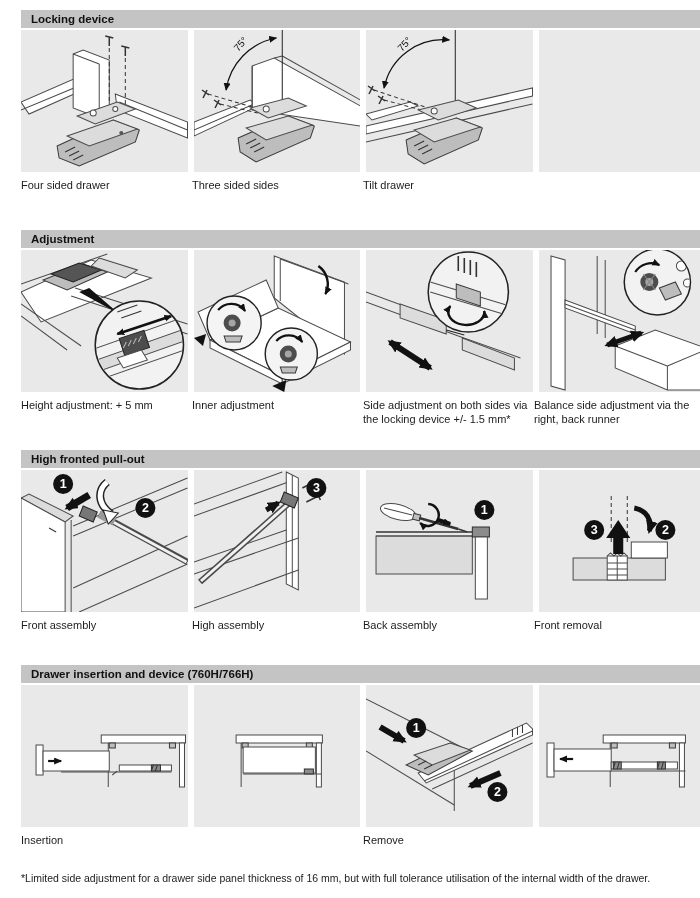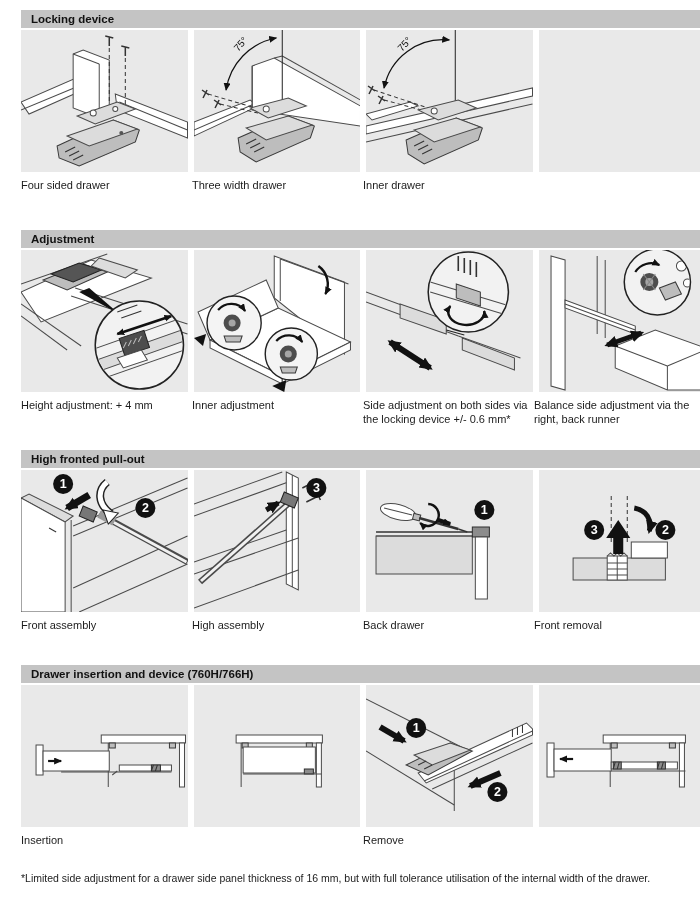--- a/index.html
+++ b/index.html
@@ -118,22 +118,22 @@
           <path d="M48,116 l10,-5 M52,120 l10,-5 M56,124 l10,-5" stroke="#333"></path>
         </svg>
       </div>
 
       <div class="panel">
         <svg viewBox="0 0 166 142" preserveAspectRatio="none"></svg>
       </div>
     </div>
     <div class="caption-row cap1">
       <div class="caption">Four sided drawer</div>
-      <div class="caption">Three width drawer</div>
-      <div class="caption">Inner drawer</div>
+      <div class="caption">Three sided sides</div>
+      <div class="caption">Tilt drawer</div>
       <div class="caption"></div>
     </div>
   </div>
 
   <div class="section s2">
     <div class="section-header">Adjustment</div>
     <div class="panel-row">
 
       <div class="panel">
         <svg viewBox="0 0 166 142" preserveAspectRatio="none">
@@ -234,23 +234,23 @@
             <path d="M104,24 l12,16 M104,40 l12,-16" stroke="#888"></path>
             <circle cx="142" cy="16" r="5" class="wh"></circle>
             <circle cx="148" cy="33" r="4" class="wh"></circle>
             <path d="M96,22 a19,19 0 0 1 24,-7" class="ann" stroke-width="2.2" marker-end="url(#ms)"></path>
           </g>
           <line x1="68" y1="95" x2="102" y2="83" stroke="#111" stroke-width="5" marker-start="url(#ml)" marker-end="url(#ml)"></line>
         </svg>
       </div>
     </div>
     <div class="caption-row cap2">
-      <div class="caption">Height adjustment: + 4 mm</div>
+      <div class="caption">Height adjustment: + 5 mm</div>
       <div class="caption">Inner adjustment</div>
-      <div class="caption">Side adjustment on both sides via the locking device +/- 0.6 mm*</div>
+      <div class="caption">Side adjustment on both sides via the locking device +/- 1.5 mm*</div>
       <div class="caption">Balance side adjustment via the right, back runner</div>
     </div>
   </div>
 
   <div class="section s3">
     <div class="section-header">High fronted pull-out</div>
     <div class="panel-row">
 
       <div class="panel">
         <svg viewBox="0 0 166 142" preserveAspectRatio="none">
@@ -349,21 +349,21 @@
           <g>
             <circle cx="126" cy="60" r="10" fill="#111"></circle>
             <text x="126" y="64.5" text-anchor="middle" class="badge-num">2</text>
           </g>
         </svg>
       </div>
     </div>
     <div class="caption-row cap1">
       <div class="caption">Front assembly</div>
       <div class="caption">High assembly</div>
-      <div class="caption">Back drawer</div>
+      <div class="caption">Back assembly</div>
       <div class="caption">Front removal</div>
     </div>
   </div>
 
   <div class="section s4">
     <div class="section-header">Drawer insertion and device (760H/766H)</div>
     <div class="panel-row">
 
       <div class="panel">
         <svg viewBox="0 0 166 142" preserveAspectRatio="none">

